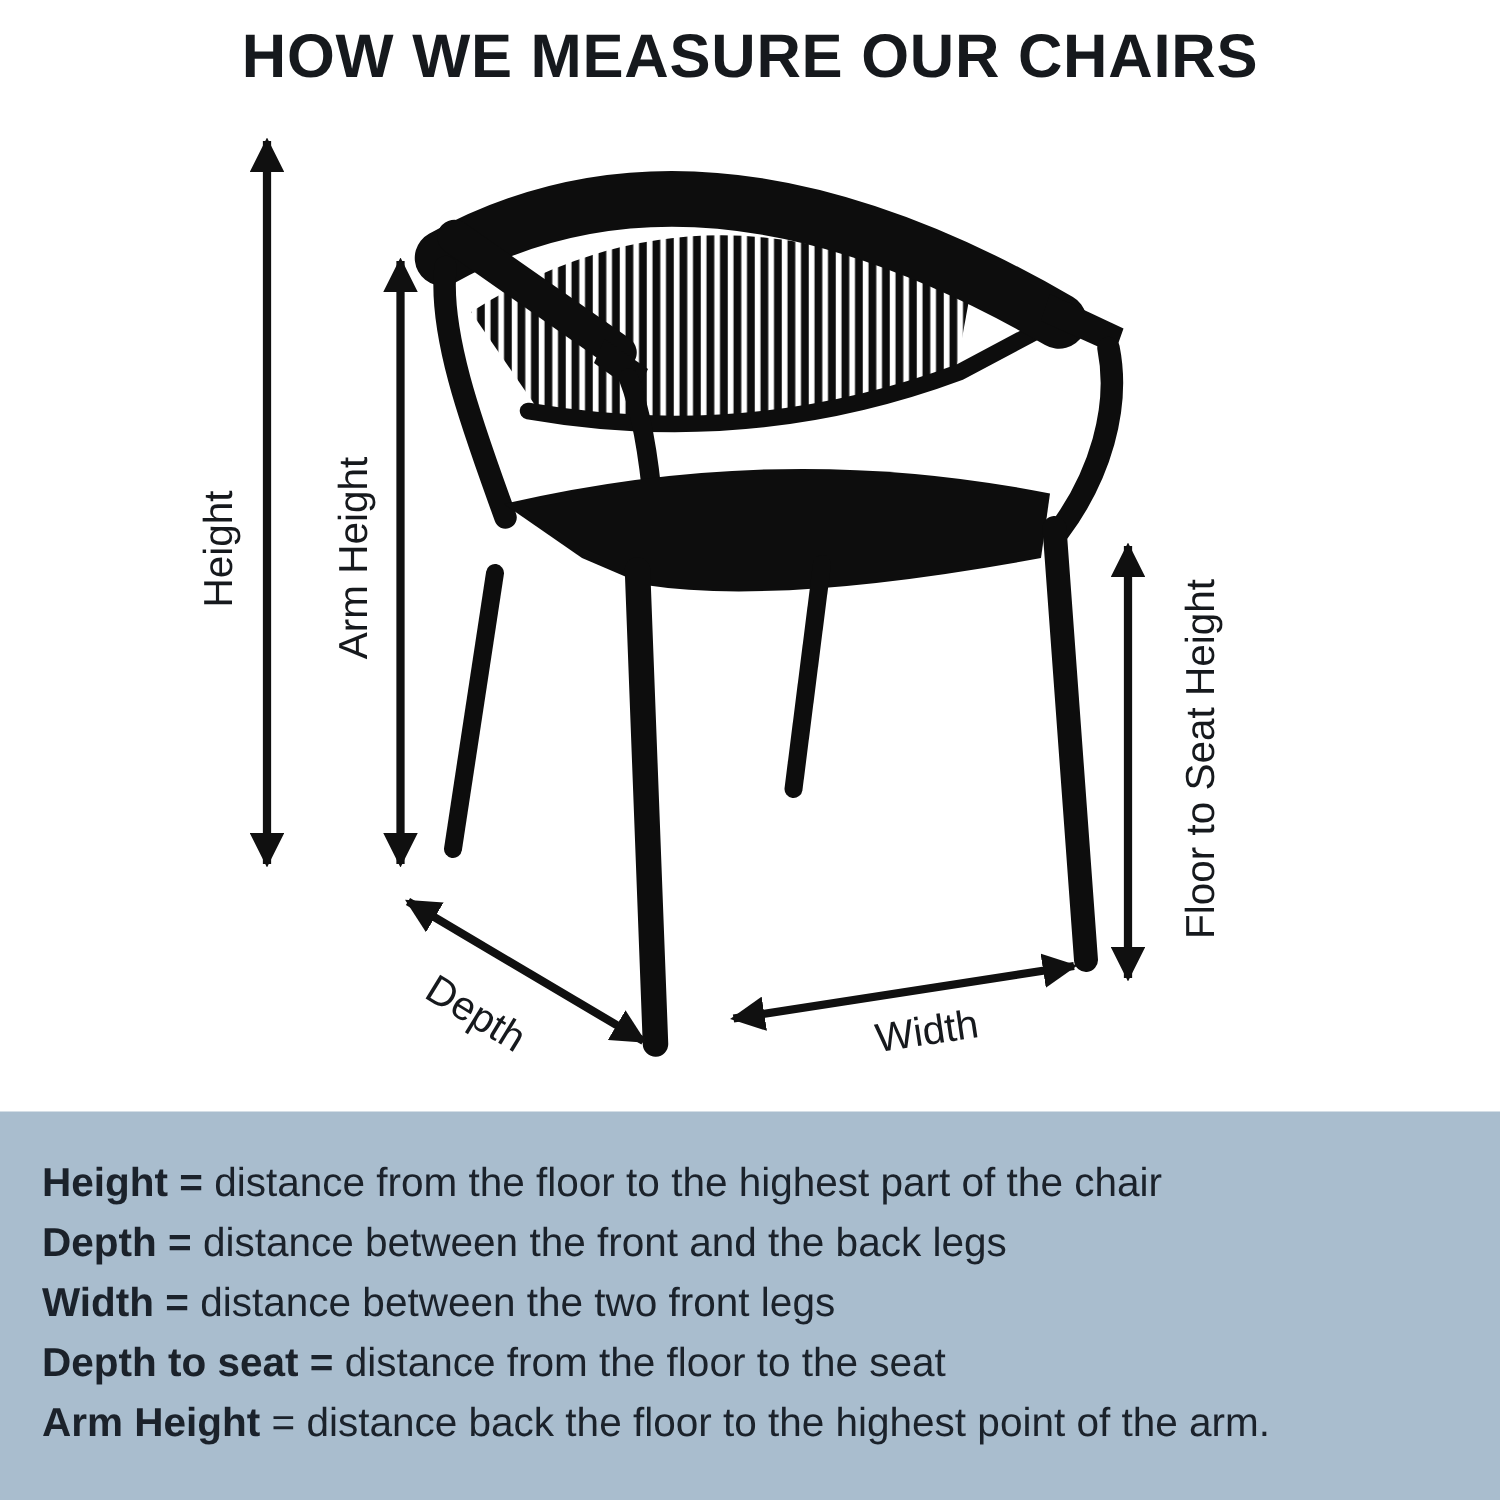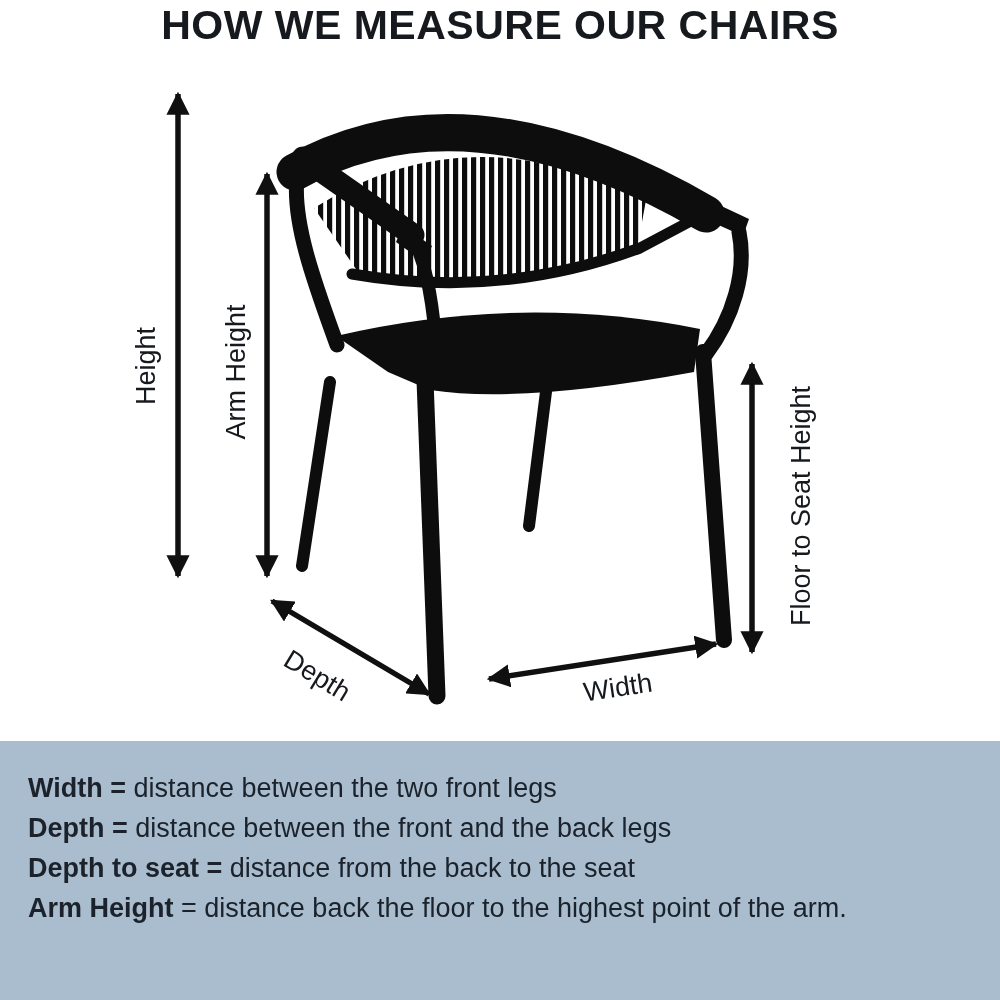--- a/index.html
+++ b/index.html
@@ -2,21 +2,21 @@
 <html><head>
 <meta charset="utf-8">
 <style>
   html,body{margin:0;padding:0;background:#e8e8e8;}
   .canvas{
     position:relative;width:1000px;height:1000px;margin:0 auto;
     background:#ffffff;overflow:hidden;
     font-family:"Liberation Sans",sans-serif;
   }
   .title{
-    position:absolute;top:2px;left:0;right:0;margin:0;
+    position:absolute;top:2px;left:0;right:0;margin:12px;
     text-align:center;font-size:41px;font-weight:700;letter-spacing:.5px;
   }
   .figure{position:absolute;inset:0;}
   .figure svg{position:absolute;left:0;top:0;width:1000px;height:1000px;}
   .mlabel{
     position:absolute;font-size:27px;white-space:nowrap;line-height:1;
   }
   .rot-ccw{transform:translate(-50%,-50%) rotate(-90deg);}
   .rot-depth{transform:translate(-50%,-50%) rotate(31.5deg);}
   .rot-width{transform:translate(-50%,-50%) rotate(-8.5deg);}
@@ -76,19 +76,20 @@
 
     <div class="mlabel rot-ccw lbl-height">Height</div>
     <div class="mlabel rot-ccw lbl-arm">Arm Height</div>
     <div class="mlabel rot-ccw lbl-fts">Floor to Seat Height</div>
     <div class="mlabel rot-depth lbl-depth">Depth</div>
     <div class="mlabel rot-width lbl-width">Width</div>
   </div>
 
   <div class="panel" style="background-color: rgb(169, 189, 206); color: rgb(27, 34, 43);">
     <div class="panel-inner">
+      <p class="row"><b>Height =</b> <span>distance from the floor to the highest part of the chair</span></p>
+      <p class="row"><b>Depth =</b> <span>distance between the front and the back legs</span></p>
       <p class="row"><b>Width =</b> <span>distance between the two front legs</span></p>
-      <p class="row"><b>Depth =</b> <span>distance between the front and the back legs</span></p>
-      <p class="row"><b>Depth to seat =</b> <span>distance from the back to the seat</span></p>
+      <p class="row"><b>Depth to seat =</b> <span>distance from the floor to the seat</span></p>
       <p class="row"><b>Arm Height</b> <span>= distance back the floor to the highest point of the arm.</span></p>
     </div>
   </div>
 </div>
 
 </body></html>

